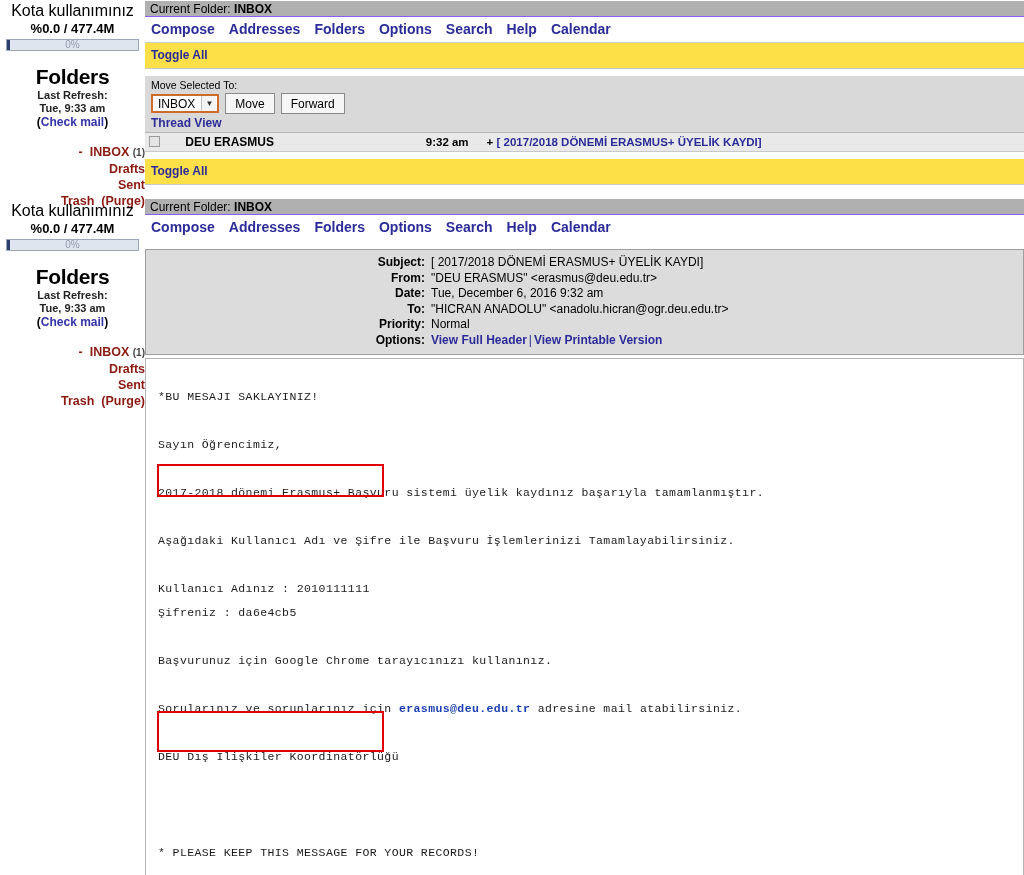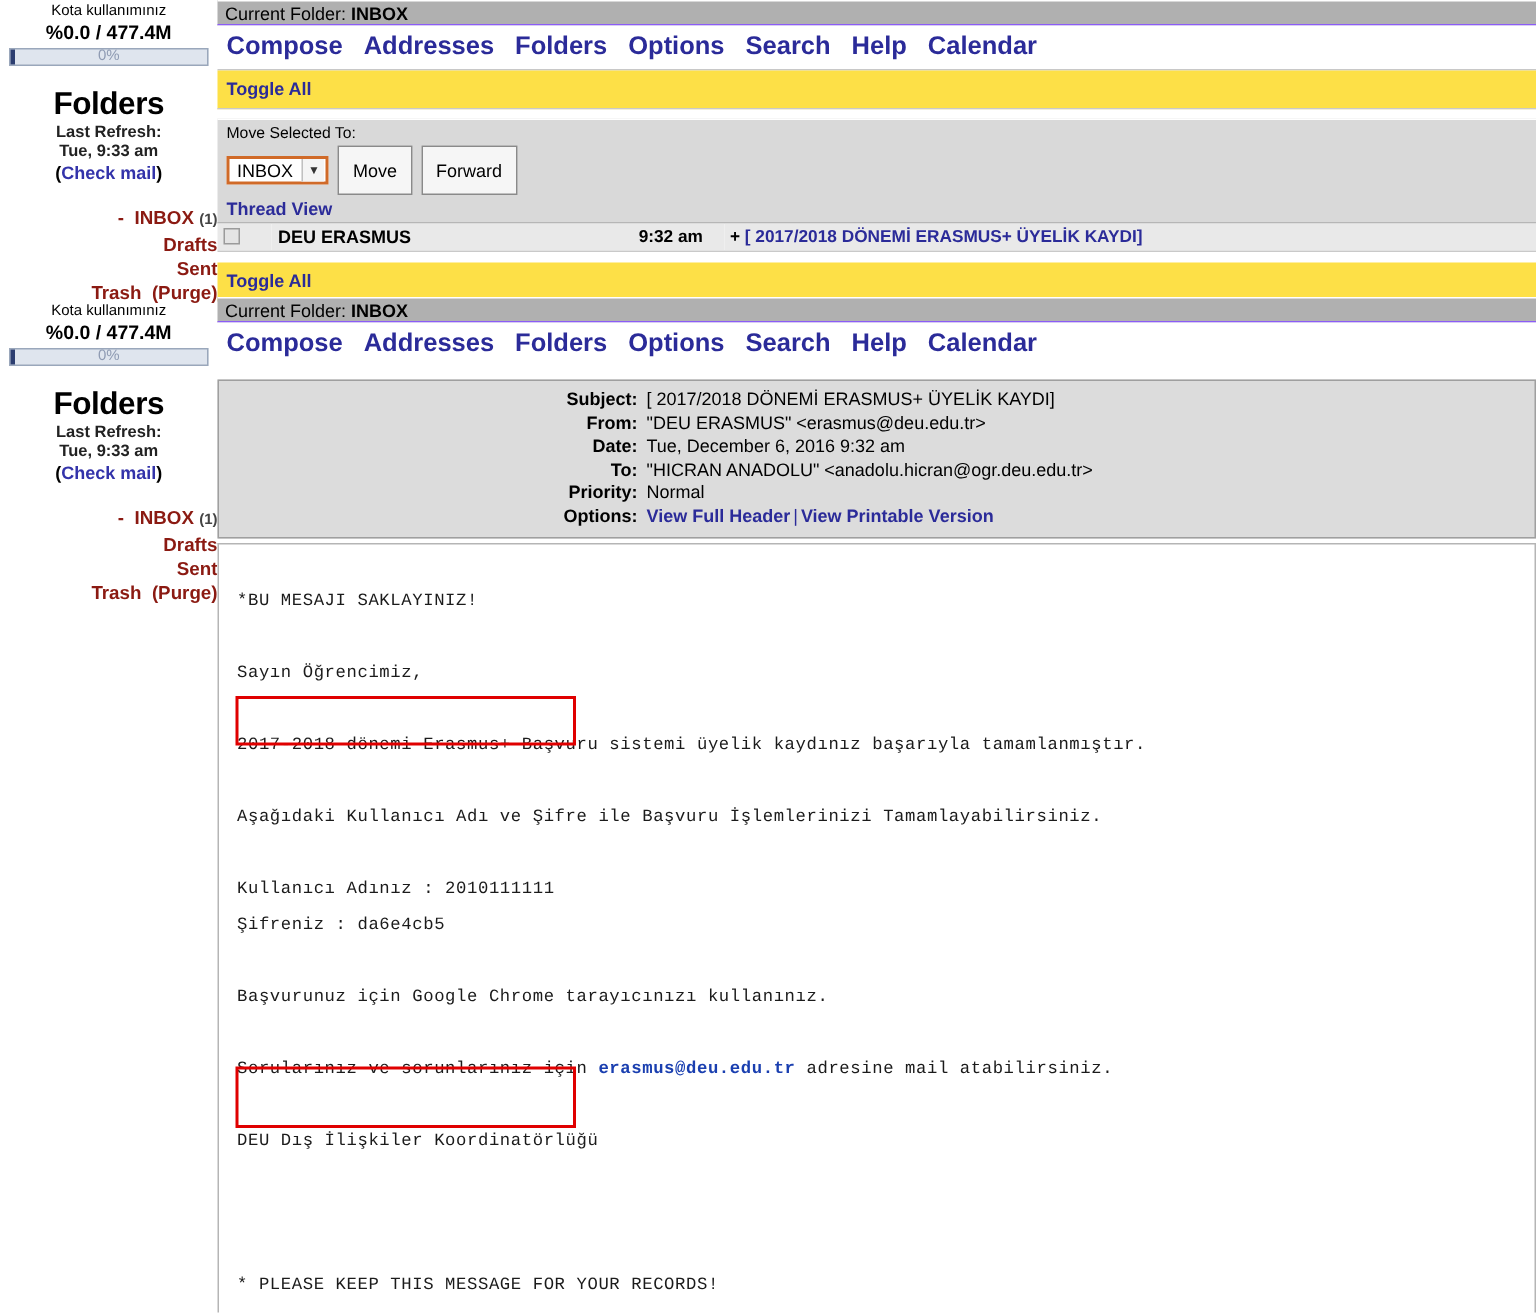--- a/index.html
+++ b/index.html
@@ -13,21 +13,21 @@
   #page { position: relative; width: 1024px; height: 875px; background:#fff; }
 
   
   .sidebar {
     position: absolute;
     left: 0; width: 145px;
     text-align: center;
     font-size: 11px;
     color: #000;
   }
-  .quota-label { font-size: 10px; color:#000; padding-top: 2px; letter-spacing:0px; }
+  .quota-label { font-size: 16px; color:#000; padding-top: 2px; letter-spacing:0px; }
   .quota-value { font-size: 13px; font-weight: bold; color:#000; margin-top: 1px; }
   .quota-bar {
     margin: 3px 6px 0 6px;
     height: 12px;
     background: #dfe5ee;
     border: 1px solid #9aa7bb;
     position: relative;
   }
   .quota-bar .fill {
     position: absolute; left:0; top:0; bottom:0;
@@ -63,21 +63,21 @@
     color:#000;
     padding: 2px 5px 3px 5px;
     height: 17px;
     line-height: 13px;
   }
   .folderbar b { font-weight:bold; }
 
   .menubar {
     background:#ffffff;
     padding: 4px 6px 5px 6px;
-    font-size: 17px;
+    font-size: 14px;
     font-weight: bold;
     border-bottom: 1px solid #c8c8c8;
   }
   .menubar a { color:#2b2b99; text-decoration:none; margin-right: 14px; }
 
   .togglebar {
     background:#fde047;
     padding: 3px 1px 4px 6px;
     font-size: 12px; font-weight:bold;
     border-bottom: 1px solid #c9c9c9;
@@ -102,21 +102,21 @@
   }
   .fake-select .val { padding-right: 6px; }
   .fake-select .arrowbtn {
     border-left: 1px solid #c0c0c0;
     width: 15px; height: 15px; margin-right:1px;
     display:flex; align-items:center; justify-content:center;
     background:#f4f4f4;
     font-size: 8px; color:#333;
   }
   .btn {
-    height: 33px;
+    height: 21px;
     border: 1px solid #8a8a8a;
     background: #f6f6f6;
     font-size: 12px;
     padding: 0 9px;
     color:#000;
     display:inline-flex; align-items:center;
     font-family:"Liberation Sans", sans-serif;
   }
   .threadview { margin-top: 2px; font-size: 12px; font-weight:bold; }
   .threadview a { color:#2b2b99; text-decoration:none; }

